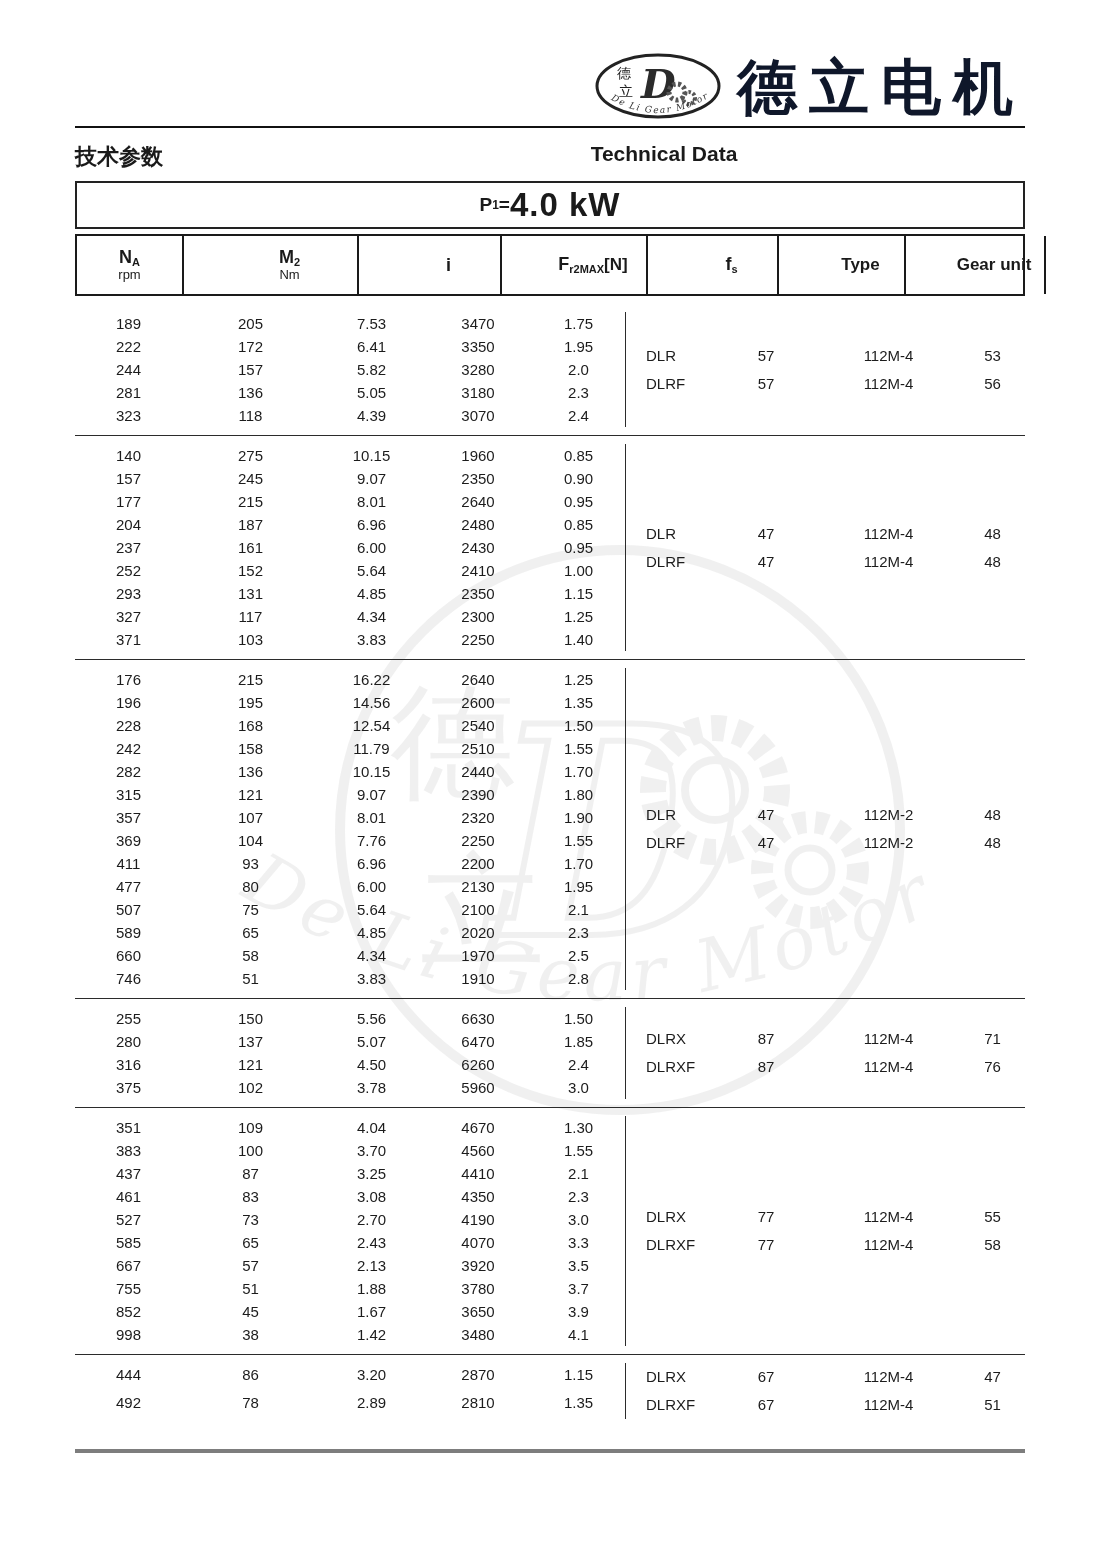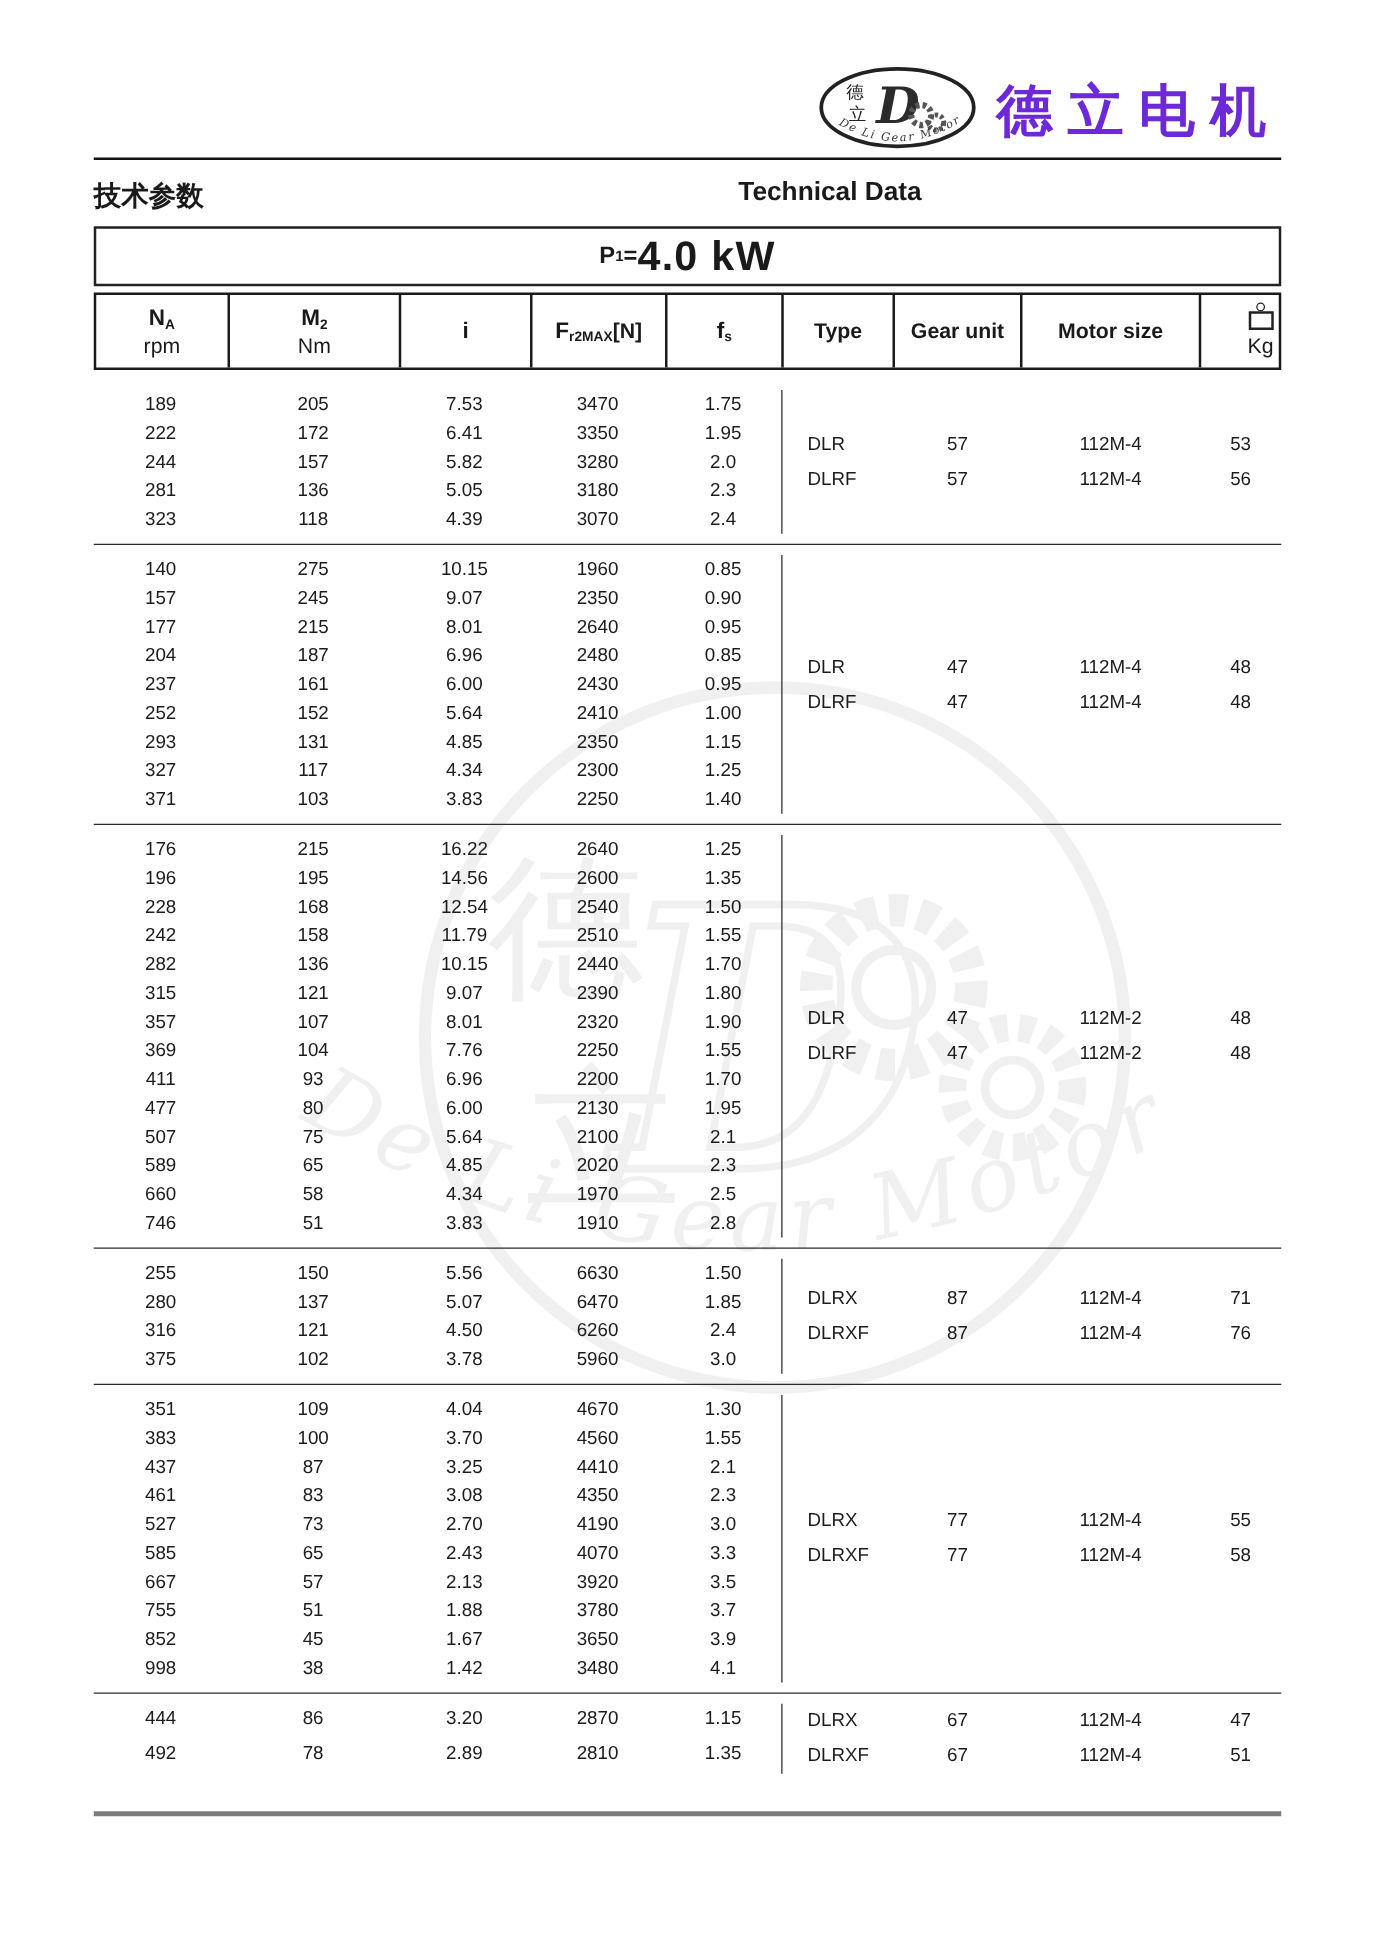--- a/index.html
+++ b/index.html
@@ -3,44 +3,44 @@
 <meta charset="utf-8">
 <style>
   * { margin:0; padding:0; box-sizing:border-box; }
   html,body { background:#ffffff; }
   body { width:1100px; height:1555px; font-family:"Liberation Sans", sans-serif; color:#1a1a1a; overflow:hidden; }
   .page { position:relative; width:1100px; height:1555px; background:#fff; }
   .content { position:relative; width:950px; margin:0 auto 0 75px; z-index:1; }
 
   
   .logo-row { display:flex; justify-content:flex-end; align-items:center; gap:14px; padding-top:52px; height:125px; }
-  .brand-name { font-family:"DejaVu Serif", serif; font-weight:bold; font-size:45px; letter-spacing:12px; color:#6d28d9; white-space:nowrap; }
+  .brand-name { font-family:"DejaVu Serif", serif; font-weight:bold; font-size:60px; letter-spacing:12px; color:#0f172a; white-space:nowrap; }
   .header-rule { height:2px; background:#111; margin-top:1px; }
 
   
   .title-row { position:relative; height:33px; margin-top:12px; }
   .title-zh { position:absolute; left:0; top:2px; font-size:22px; font-weight:bold; }
   .title-en { position:absolute; left:62%; transform:translateX(-50%); top:2px; font-size:21px; font-weight:bold; }
 
   
   .power-box { margin-top:8px; height:48px; border:2px solid #222; display:flex; align-items:center; justify-content:center; }
   .power-sym { font-size:19px; font-weight:bold; }
   .power-sub { font-size:12px; font-weight:bold; vertical-align:-4px; }
   .power-eq  { font-size:19px; font-weight:bold; }
   .power-val { font-size:33px; font-weight:bold; letter-spacing:1px; }
 
   
   .thead { margin-top:5px; height:62px; border:2px solid #1a1a1a; display:grid;
-           grid-template-columns:107px 137px 105px 108px 93px 89px 102px 143px 1fr; }
+           grid-template-columns:107px 137px 105px 108px 93px 89px 102px 143px 1fr;gap:38px; }
   .th { border-right:2px solid #1a1a1a; display:flex; flex-direction:column; align-items:center; justify-content:center; line-height:1.15; }
   .th:last-child { border-right:none;margin-left:33px; }
   .th .sym  { font-size:18px; font-weight:bold; }
   .th .sub  { font-size:11px; font-weight:bold; vertical-align:-3px; }
   .th .sufx { font-size:17px; font-weight:bold; }
-  .th .unit { font-size:17px; font-weight:normal; }
+  .th .unit { font-size:13px; font-weight:normal; }
   .th .lbl  { font-size:17px; font-weight:bold; }
   .kg-icon { width:20px; height:15px; border:2px solid #222; position:relative; margin-bottom:3px; margin-top:6px; }
   .kg-icon::before { content:""; position:absolute; top:-9px; left:50%; margin-left:-4px; width:5px; height:5px;
                      border:1.5px solid #222; border-radius:50%; background:#fff; }
 
   
   .tbody { }
   .group { display:flex; padding:8px 0; }
   .group + .group { border-top:1.5px solid #2b2b2b;justify-content:center; }
   .group:first-child { padding-top:16px; }

